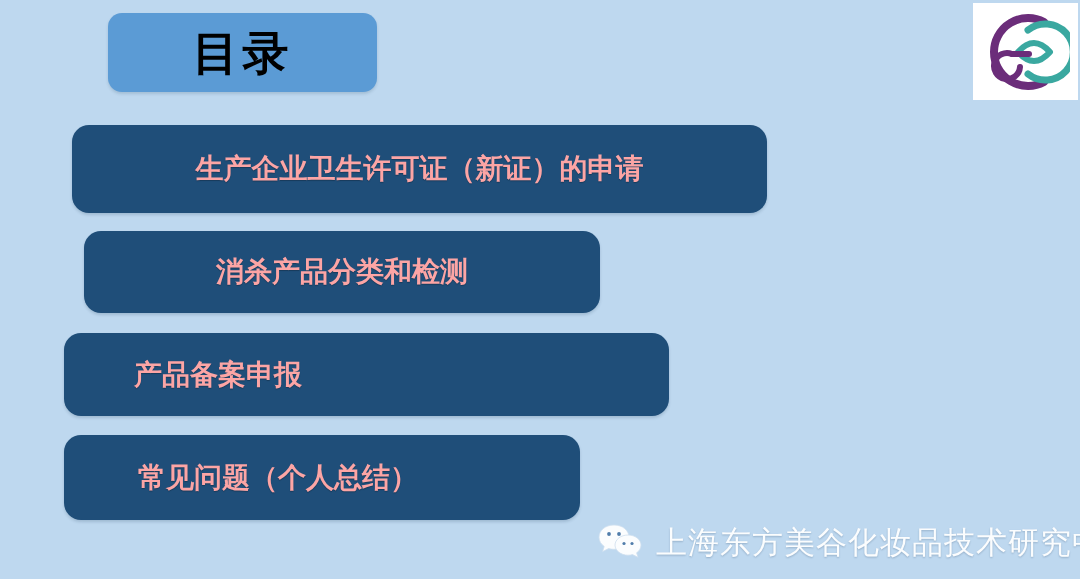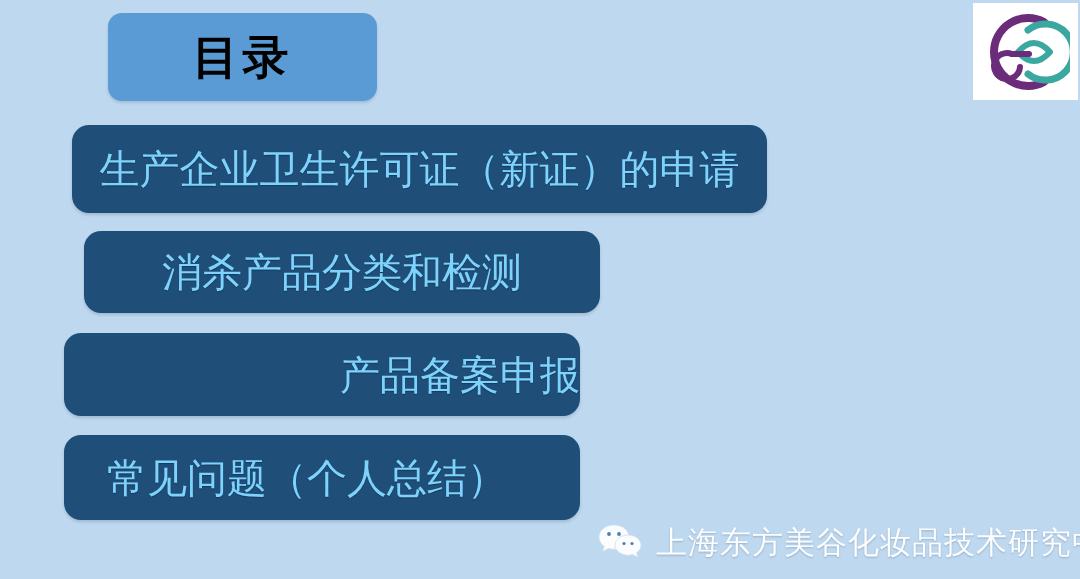--- a/index.html
+++ b/index.html
@@ -36,21 +36,21 @@
   .logo-badge svg {
     display: block;
   }
 
   
   .title-pill {
     position: absolute;
     left: 108px;
     top: 13px;
     width: 269px;
-    height: 88px;
+    height: 79px;
     background: #5b9bd5;
     border-radius: 14px;
     box-shadow: 0 2px 3px rgba(40,70,100,0.18);
     display: flex;
     align-items: center;
     justify-content: center;
     text-align: center;
   }
   .title-pill .title-text {
     color: #000000;
@@ -65,47 +65,47 @@
   .agenda-item {
     position: absolute;
     background: #1f4e79;
     border-radius: 17px;
     box-shadow: 0 2px 3px rgba(40,70,100,0.20);
     display: flex;
     align-items: center;
     box-sizing: border-box;
   }
   .agenda-item .item-text {
-    color: #7dd3fc;
-    font-size: 40px;
-    font-weight: normal;
+    color: #fca5a5;
+    font-size: 28px;
+    font-weight: bold;
     line-height: 1;
     white-space: nowrap;
     font-family: "DejaVu Sans", "Liberation Sans", sans-serif;
     text-shadow: 0 1px 1px rgba(0,0,0,0.25);
   }
 
   .agenda-item.item-0 {
     left: 72px;  top: 125px; width: 695px; height: 88px;
     justify-content: center;
   }
   .agenda-item.item-1 {
     left: 64px;  top: 231px; width: 516px; height: 82px;
     justify-content: center;
     margin-left: 20px;
   }
   .agenda-item.item-2 {
-    left: 64px;  top: 333px; width: 516px; height: 83px;
-    justify-content: flex-end;
+    left: 64px;  top: 333px; width: 605px; height: 83px;
+    justify-content: flex-start;
     padding-left: 70px;
   }
   .agenda-item.item-3 {
     left: 64px;  top: 435px; width: 516px; height: 85px;
     justify-content: flex-start;
-    padding-left: 43px;
+    padding-left: 74px;
   }
 
   
   .watermark {
     position: absolute;
     left: 598px;
     bottom: 18px;
     display: flex;
     align-items: center;
     gap: 12px;

